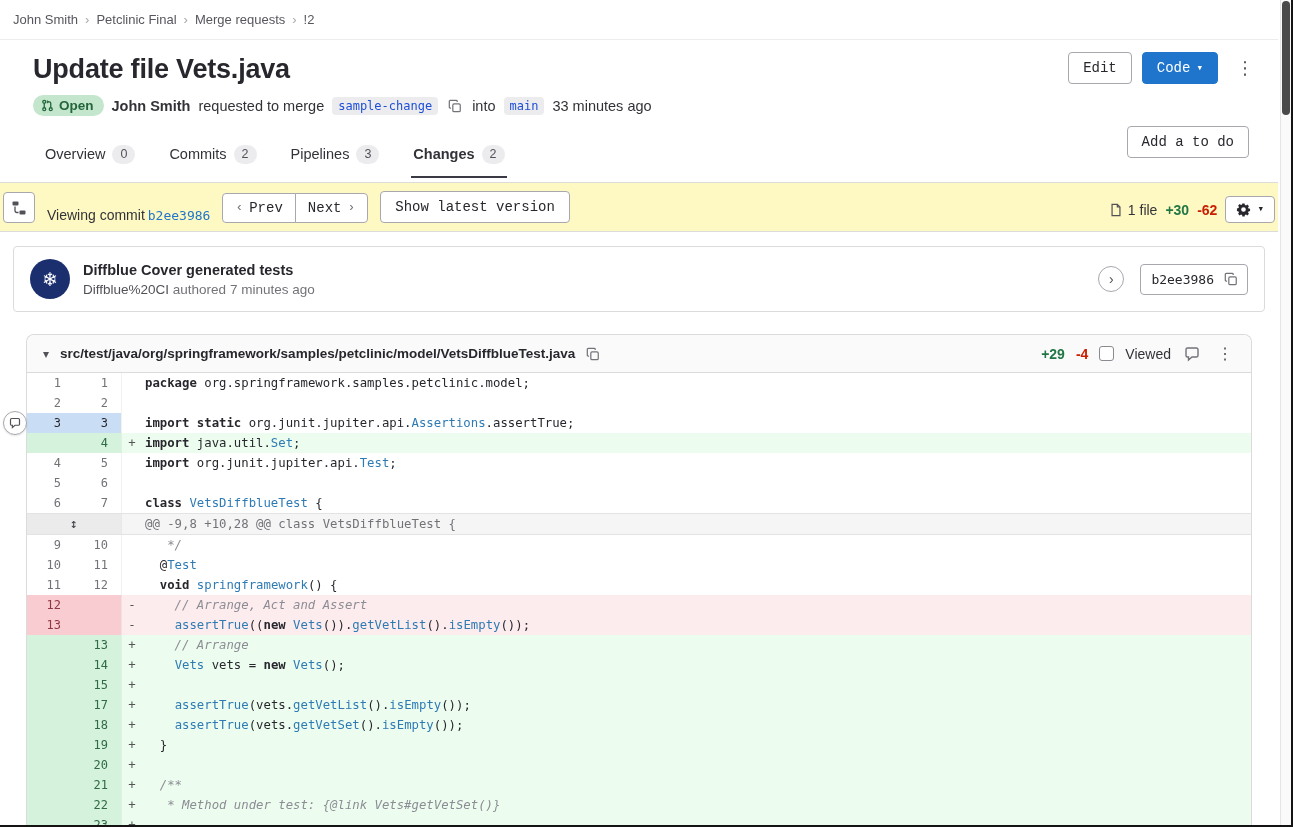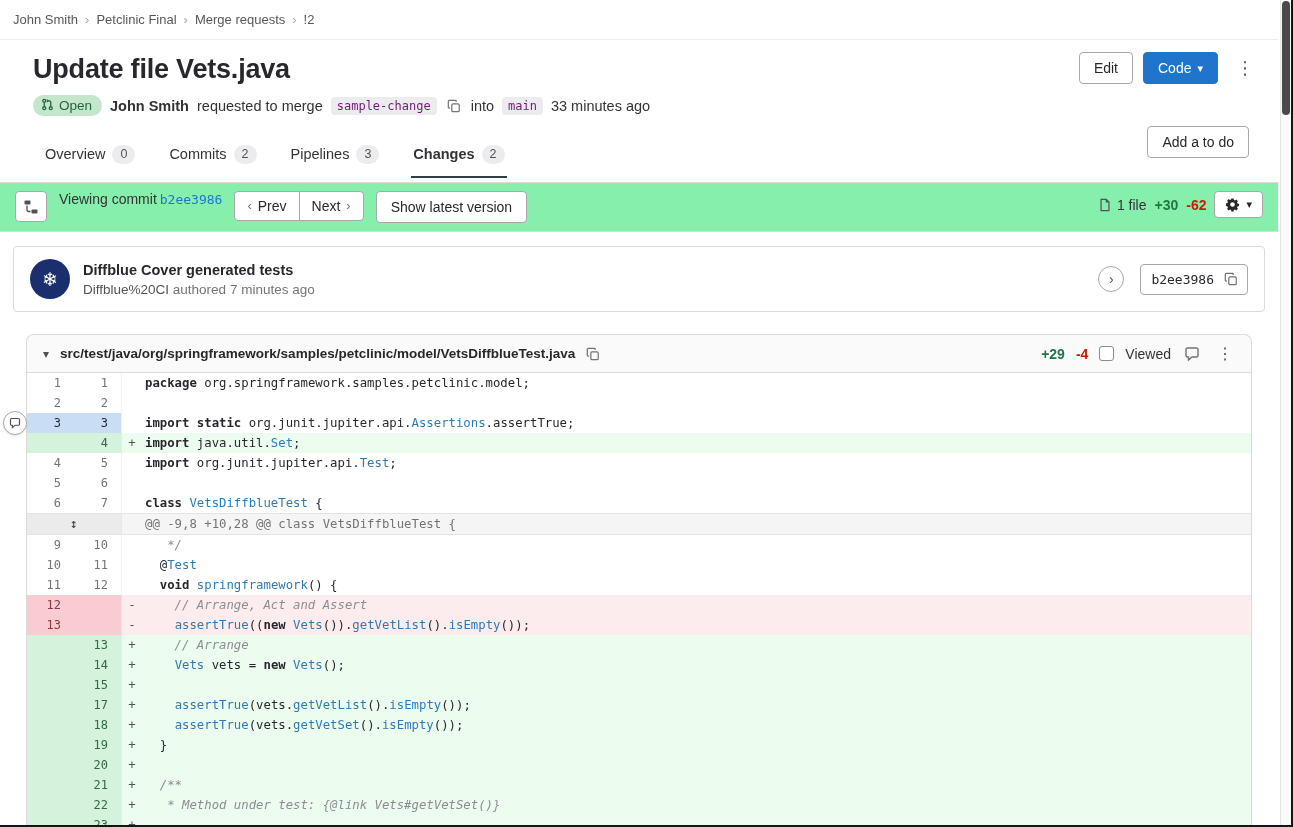--- a/index.html
+++ b/index.html
@@ -22,36 +22,36 @@
 
   
   .mr-header { padding: 12px 3px 0 20px; }
   .title-row { display: flex; align-items: flex-start; }
   .title-row h1 { margin: 2px 0 0 0; font-size: 27px; font-weight: 700; color: #28272d; letter-spacing: -0.2px; flex: 1; }
   .header-actions { display: flex; align-items: center; gap: 10px; }
   .btn {
     display: inline-flex; align-items: center; gap: 6px;
     background: #fff; border: 1px solid #a8a7ae; border-radius: 4px;
     padding: 6px 14px; font-size: 14px; color: #28272d; cursor: pointer;
-    font-family: Liberation Sans, sans-serif; line-height: 18px;
+    font-family: Liberation Mono, monospace; line-height: 18px;
   }
   .btn-primary { background: #1f75cb; border-color: #1f75cb; color: #fff; }
   .btn-icon { border: none; background: transparent; padding: 4px 8px; font-size: 18px; color: #535158; cursor: pointer; }
   .chev { font-size: 11px; line-height: 1; }
 
   .meta-row { display: flex; align-items: center; gap: 8px; margin: 10px 0 0 0; font-size: 14.5px; color: #333238; flex-wrap: nowrap; }
   .status-badge {
-    display: inline-flex; align-items: flex-start; gap: 5px;
+    display: inline-flex; align-items: center; gap: 5px;
     background: #c3e6cd; color: #24663b; border-radius: 12px;
-    padding: 3px 10px 3px 8px; font-size: 13.5px; font-weight: 400;
+    padding: 3px 10px 3px 8px; font-size: 13.5px; font-weight: 700;
   }
   .author-name { font-weight: 600; }
   .branch-chip {
     font-family: "DejaVu Sans Mono", monospace; font-size: 12px;
-    background: #ececef; color: #701a75; border-radius: 4px; padding: 2px 6px;
+    background: #ececef; color: #1d4ed8; border-radius: 4px; padding: 2px 6px;
     text-decoration: none;
   }
   .icon-btn-sm { border: none; background: transparent; padding: 2px; color: #737278; cursor: pointer; display: inline-flex; align-items: center; }
 
   
   .tabs-row {
     margin: 10px -13px 0; padding: 0 29px 0 43px;
     display: flex; align-items: center; border-bottom: 1px solid #dbdbdb;
   }
   .tab {
@@ -62,23 +62,23 @@
   }
   .tab.active { font-weight: 700; border-bottom-color: #3a3a44; }
   .tab-badge {
     background: #ececef; border-radius: 10px; padding: 0 8px;
     font-size: 12.5px; line-height: 19px; color: #535158; font-weight: 400;
   }
   .add-todo { margin-left: auto; margin-bottom: 24px; }
 
   
   .diff-toolbar {
-    margin: 0 -13px; padding: 8px 15px;
-    display: flex; align-items: flex-start; gap: 12px;
-    border-bottom: 1px solid #dbdbdb; background: #86efac;
+    margin: 0 -13px; padding: 8px 3px;
+    display: flex; align-items: flex-end; gap: 12px;
+    border-bottom: 1px solid #dbdbdb; background: #fef9c3;
   }
   .sq-btn {
     width: 32px; height: 31px; display: inline-flex; align-items: center; justify-content: center;
     border: 1px solid #a8a7ae; border-radius: 4px; background: #fff; color: #535158; cursor: pointer;
   }
   .viewing-commit { font-size: 14px; color: #333238; }
   .sha-link { font-family: "DejaVu Sans Mono", monospace; font-size: 13px; color: #1f75cb; text-decoration: none; margin-left: 3px; }
   .btn-group { display: inline-flex; }
   .btn-group .btn { padding: 5px 12px; border-radius: 0; }
   .btn-group .btn:first-child { border-radius: 4px 0 0 4px; }

